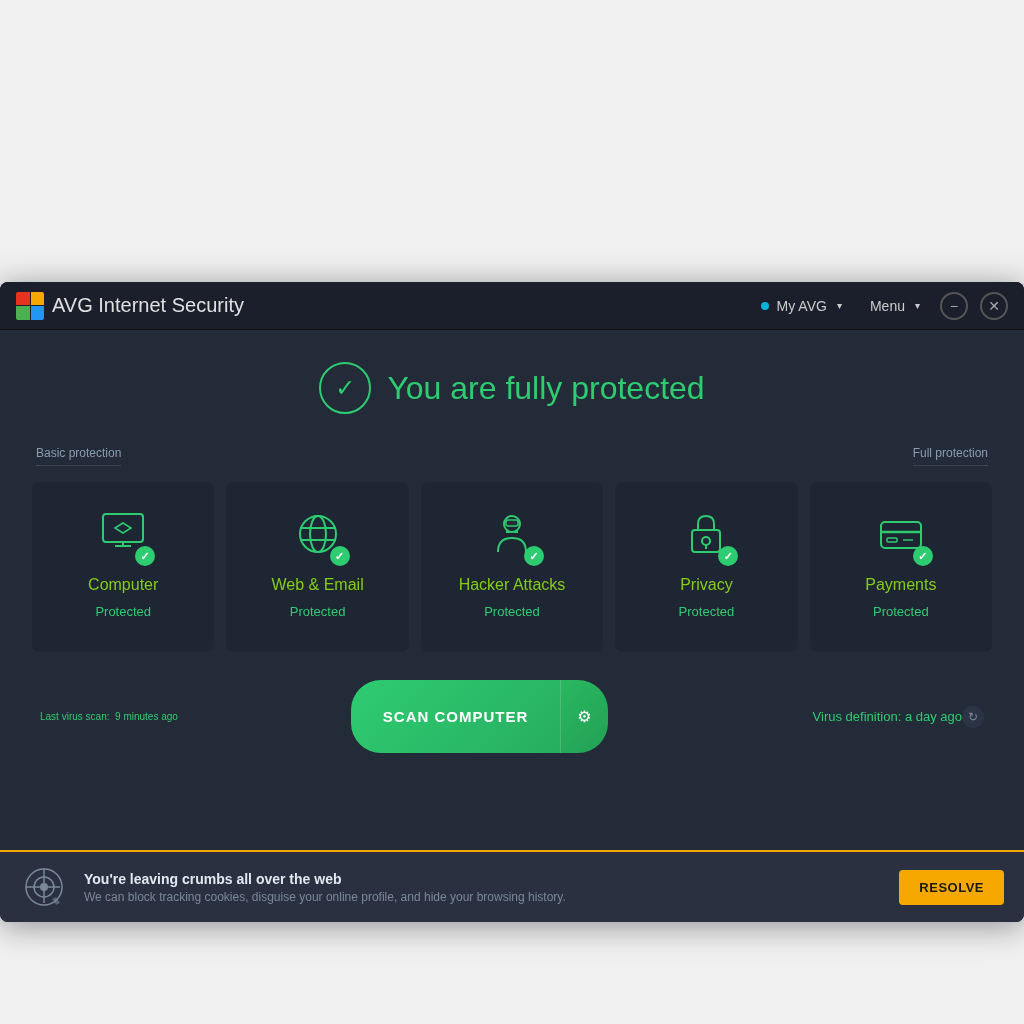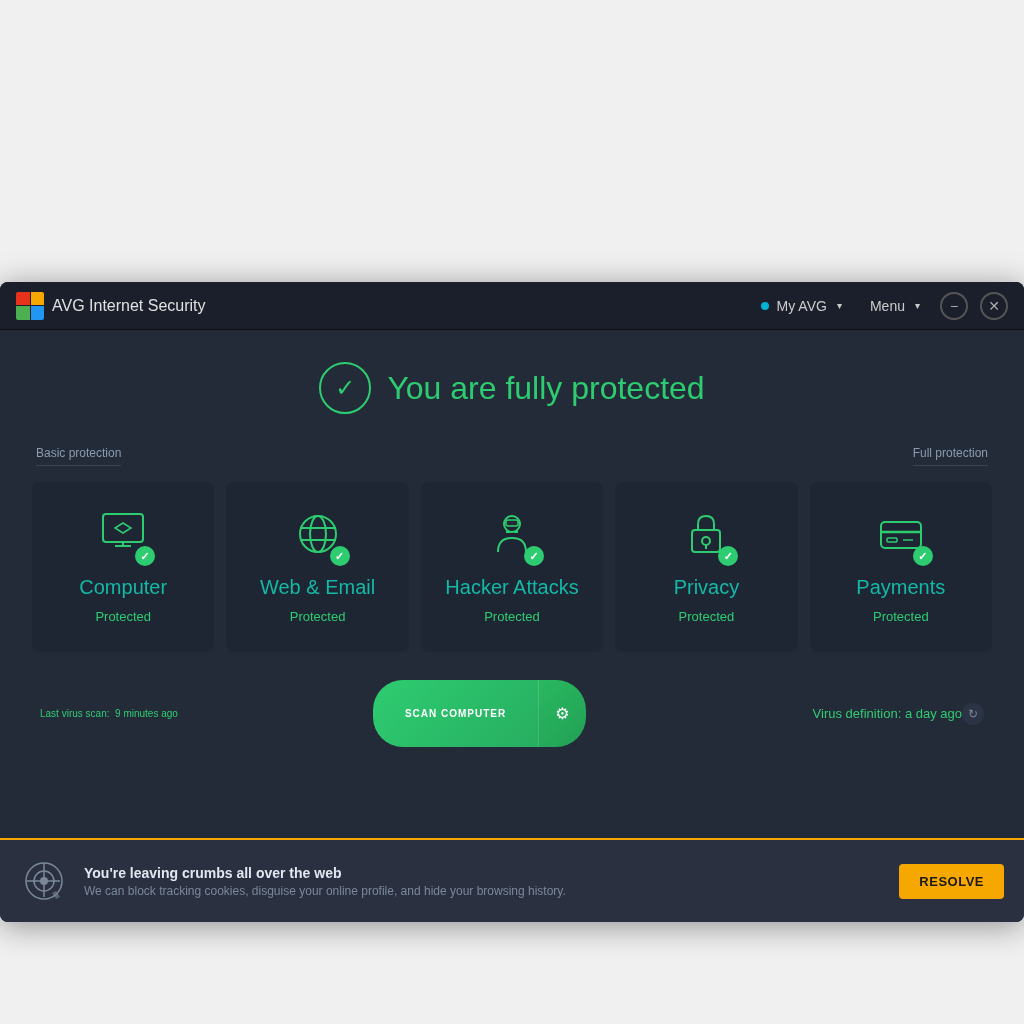--- a/index.html
+++ b/index.html
@@ -45,21 +45,21 @@
       grid-template-columns: 1fr 1fr;
       grid-template-rows: 1fr 1fr;
       gap: 1px;
     }
     .avg-logo-q1 { background: #e8331c; border-radius: 2px 0 0 0; }
     .avg-logo-q2 { background: #f7a800; border-radius: 0 2px 0 0; }
     .avg-logo-q3 { background: #4caf50; border-radius: 0 0 0 2px; }
     .avg-logo-q4 { background: #2196f3; border-radius: 0 0 2px 0; }
     .app-title {
       color: #e0e0e0;
-      font-size: 16px;
+      font-size: 20px;
       font-weight: 400;
     }
     .title-bar-right {
       display: flex;
       align-items: center;
       gap: 12px;
     }
     .myavg-btn, .menu-btn {
       color: #ccc;
       font-size: 14px;
@@ -194,22 +194,22 @@
       background: #2ecc71;
       border-radius: 50%;
       display: flex;
       align-items: center;
       justify-content: center;
       color: white;
       font-size: 11px;
       font-weight: bold;
     }
     .card-title {
-      color: #14b8a6;
-      font-size: 20px;
+      color: #84cc16;
+      font-size: 16px;
       font-weight: 400;
       text-align: right;
     }
     .card-status {
       color: #2ecc71;
       font-size: 13px;
     }
     
     .scan-bar {
       width: 100%;
@@ -227,21 +227,21 @@
       color: #2ecc71;
     }
     .scan-btn-group {
       display: flex;
       border-radius: 30px;
       overflow: hidden;
     }
     .scan-btn {
       background: linear-gradient(135deg, #2ecc71, #27ae60);
       color: white;
-      font-size: 10px;
+      font-size: 15px;
       font-weight: 700;
       letter-spacing: 1px;
       border: none;
       padding: 28px 32px;
       cursor: pointer;
     }
     .scan-settings-btn {
       background: linear-gradient(135deg, #29b860, #22a055);
       color: white;
       border: none;
@@ -268,21 +268,21 @@
       display: flex;
       align-items: center;
       justify-content: center;
       cursor: pointer;
       color: #7a8899;
       font-size: 12px;
     }
     
     .bottom-banner {
       background: #2a3040;
-      height: 84px;
+      height: 72px;
       display: flex;
       align-items: center;
       padding: 0 20px;
       gap: 16px;
       flex-shrink: 0;
       border-top: 2px solid #f7a800;
     }
     .banner-icon {
       width: 48px;
       height: 48px;

